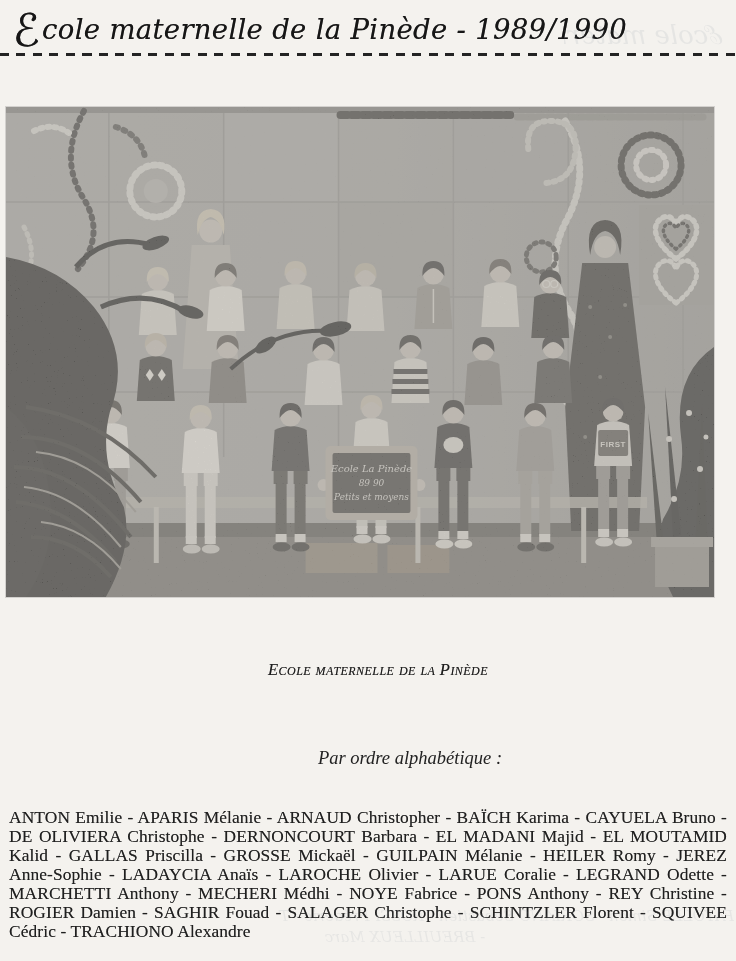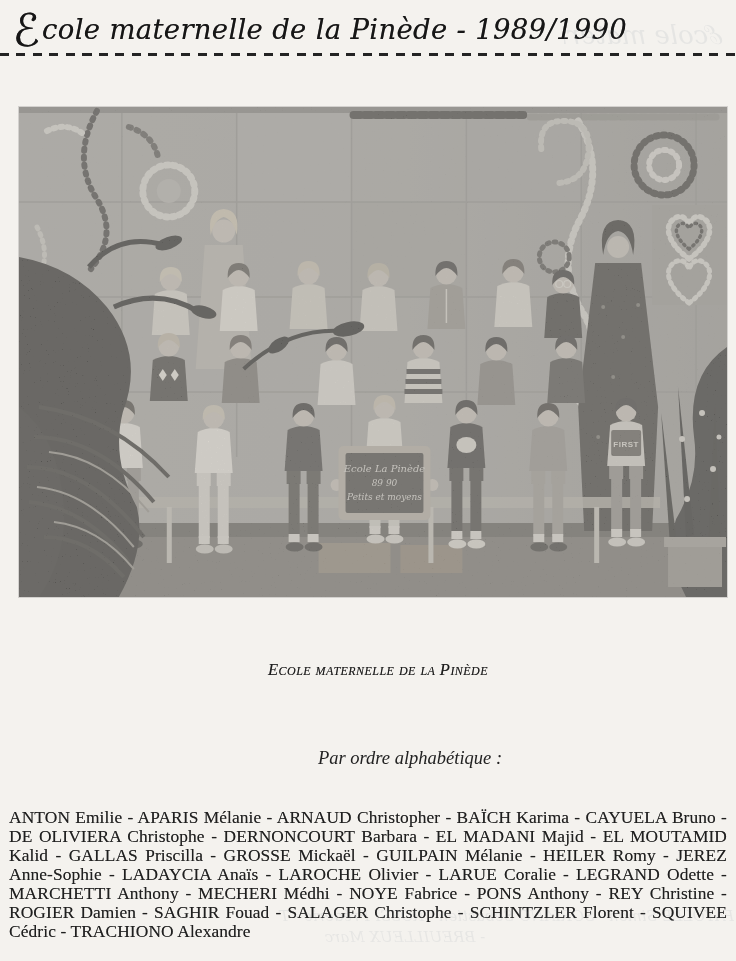--- a/index.html
+++ b/index.html
@@ -17,21 +17,21 @@
         background:repeating-linear-gradient(90deg,#232323 0 9px,transparent 9px 16.5px);}
   .bleed{position:absolute;color:#8a94a0;font-style:italic;transform:scaleX(-1);
          font-family:"DejaVu Serif","Liberation Serif",serif;pointer-events:none;}
   .bleed-title{top:16px;right:12px;width:160px;height:36px;overflow:hidden;
                font-size:26px;white-space:nowrap;opacity:.13;}
   .bleed-b1{top:907px;right:2px;width:470px;font-size:15px;white-space:nowrap;
             overflow:hidden;opacity:.12;}
   .bleed-b2{top:928px;left:255px;width:300px;font-size:15px;text-align:center;opacity:.12;}
 
   
-  .photo{position:absolute;left:19px;top:107px;width:708px;height:490px;outline:1px solid rgba(60,60,60,.18);}
+  .photo{position:absolute;left:6px;top:107px;width:708px;height:490px;outline:1px solid rgba(60,60,60,.18);}
   .photo svg{display:block;width:100%;height:100%;}
   .slate-line{fill:#d8d5ce;font-family:"DejaVu Serif",serif;font-style:italic;text-anchor:middle;}
   .first-label{fill:#ddd9d0;font-family:"Liberation Sans",sans-serif;font-weight:bold;
                font-size:8px;text-anchor:middle;letter-spacing:.5px;}
 
   
   .caption{position:absolute;top:659px;left:16px;width:724px;text-align:center;
            font-style:italic;font-variant:small-caps;font-size:16.5px;line-height:22px;
            letter-spacing:.45px;color:#1d1d1d;text-shadow:0 0 .4px rgba(0,0,0,.5);}
   .order{position:absolute;top:748px;left:60px;width:700px;text-align:center;

